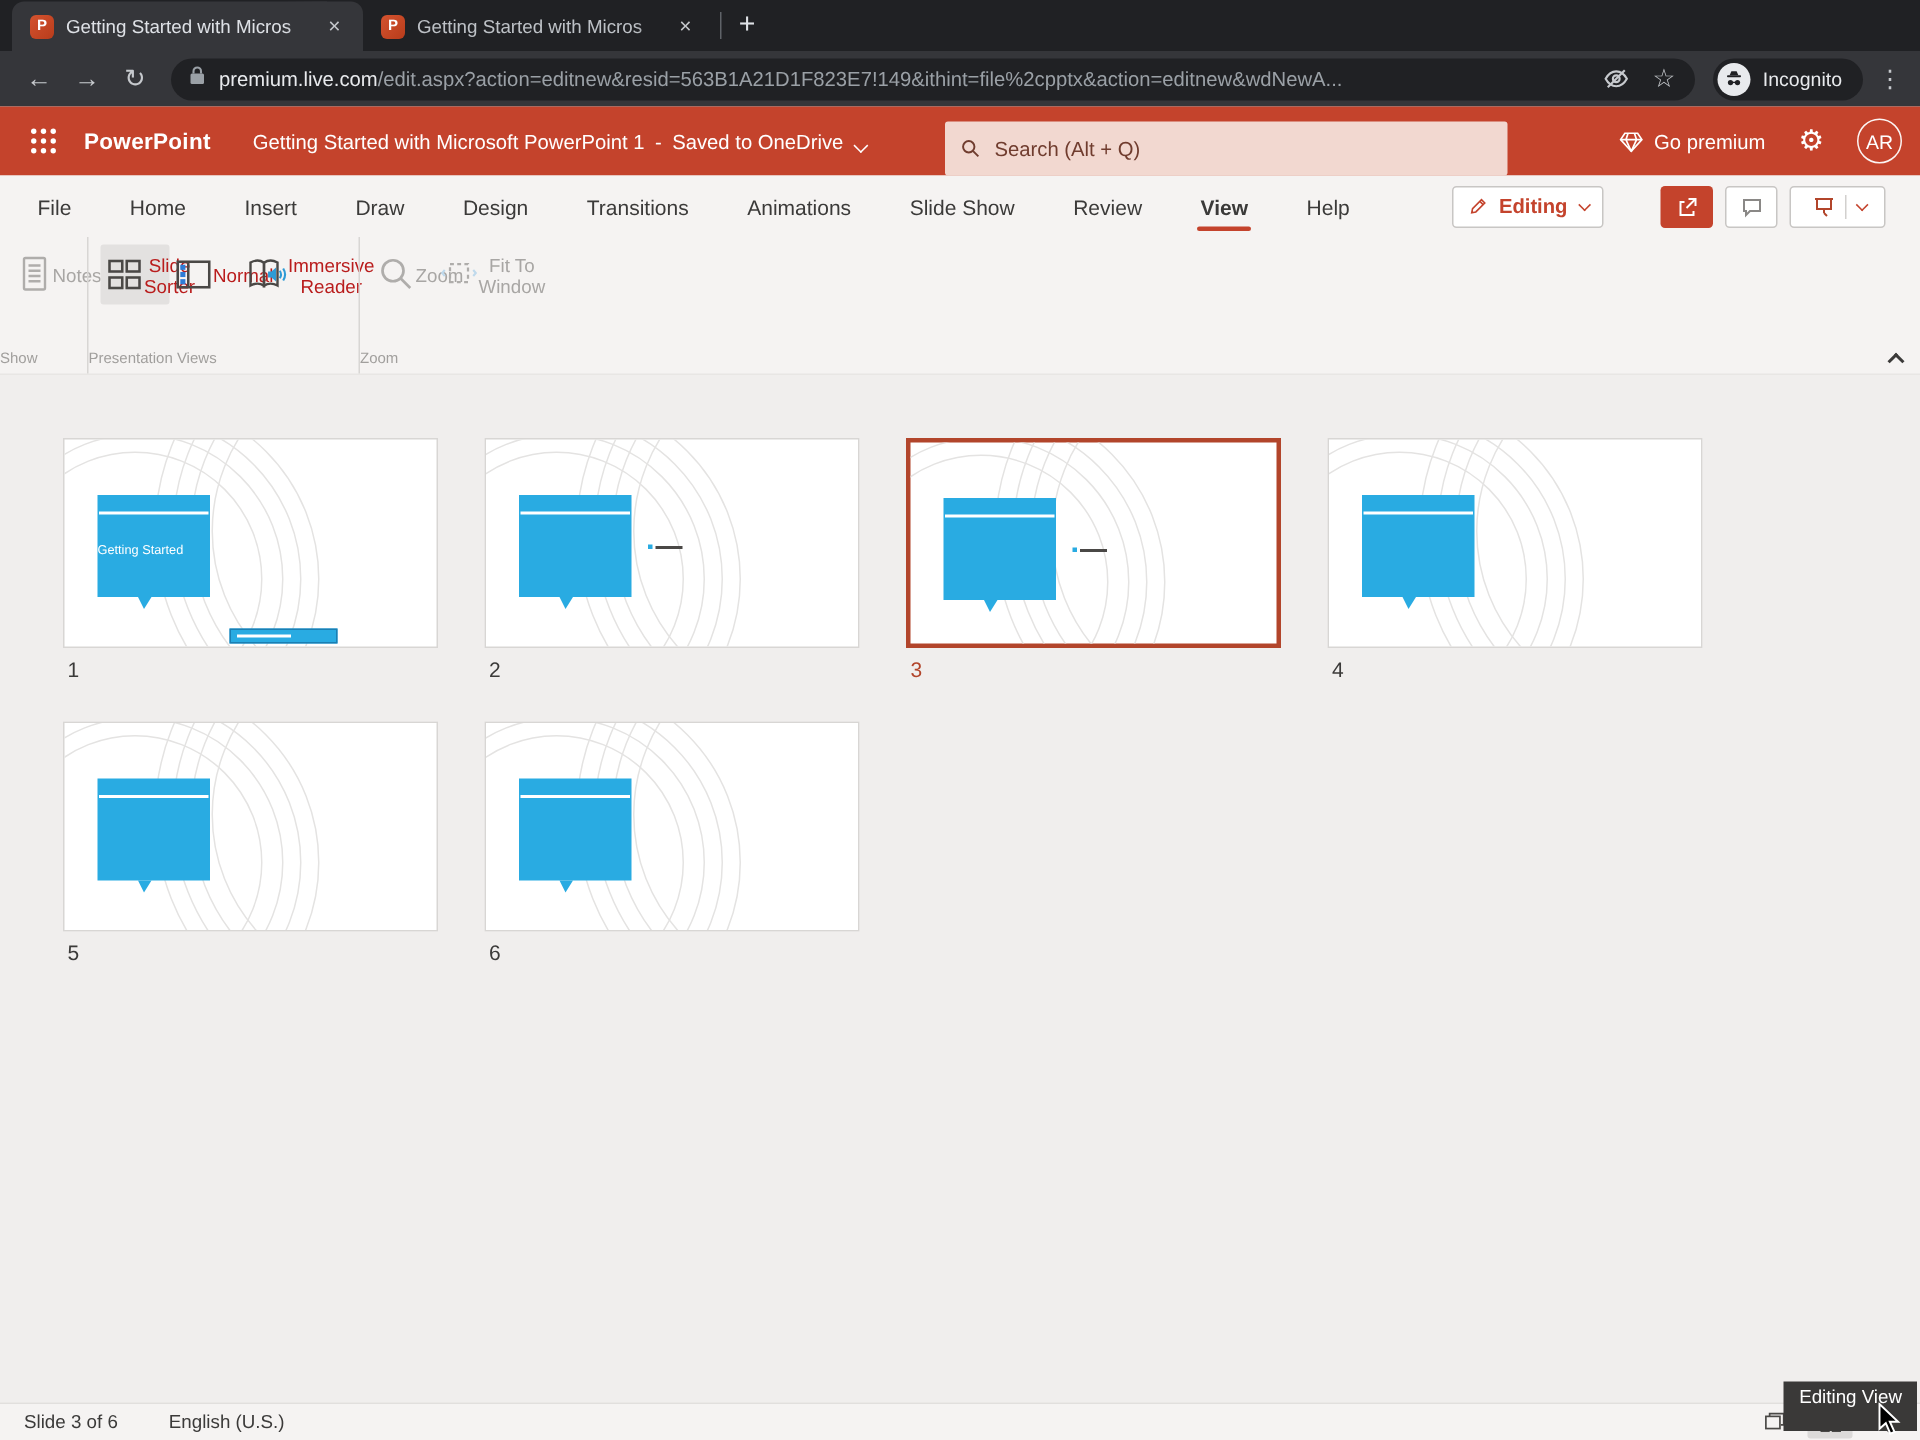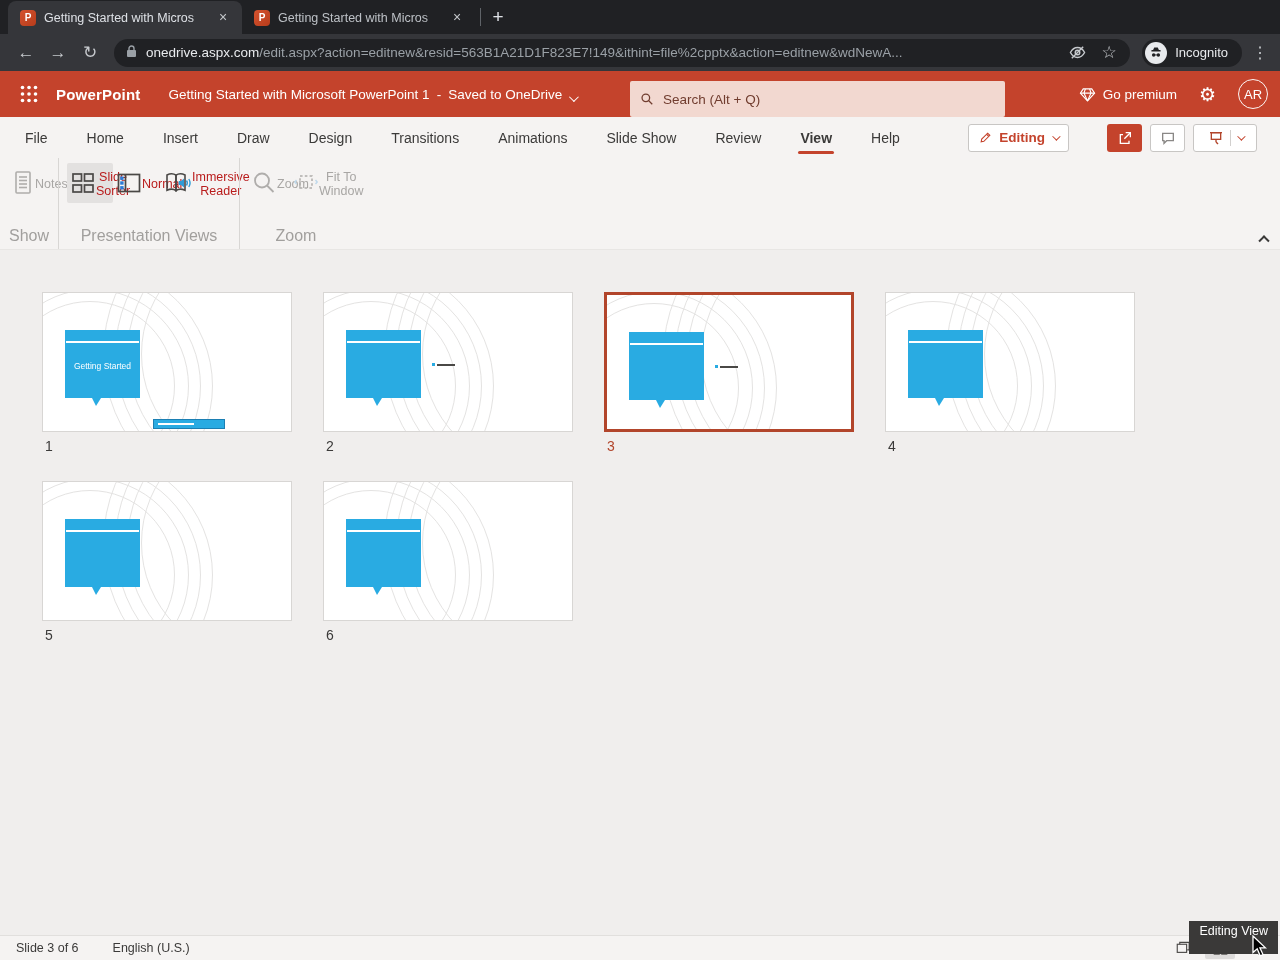--- a/index.html
+++ b/index.html
@@ -60,21 +60,21 @@
   .share-btn { background:#C4432C; }
   .comment-btn { background:#fff; border:1px solid #C8C6C4; }
   .present-btn { width:64px; height:28px; background:#fff; border:1px solid #C8C6C4; border-radius:3px; display:flex; align-items:center; justify-content:center; gap:6px; }
   .present-btn .vdiv { width:1px; height:16px; background:#D2D0CE; }
   .present-btn .chev { border-color:#C4432C; width:6px; height:6px; }
 
   
   .ribbon { height:92px; background:#F5F3F2; display:flex; position:relative; flex-shrink:0; border-bottom:1px solid #E8E6E4; }
   .rgroup { position:relative; display:flex; align-items:flex-start; padding:5px 8px 22px 8px; }
   .rgroup + .rgroup { border-left:1px solid #D8D6D4; }
-  .rgroup-label { position:absolute; bottom:4px; left:0; right:0; text-align:center; font-size:16px; color:#A19F9D; }
+  .rgroup-label { position:absolute; bottom:4px; left:0; right:0; font-size:10px; color:#A19F9D; }
   .rbtn { display:flex; align-items:center; padding:4px 3px; border-radius:2px; }
   .rbtn .ric { height:32px; display:flex; align-items:center; justify-content:center; }
   .rbtn .rlabel { font-size:12.5px; line-height:1.15; text-align:center; color:#b91c1c; margin-top:2px; }
   .rbtn.disabled .rlabel { color:#A8A6A4; }
   .rbtn.active { background:#E3E1E0; }
   .collapse-chev { position:absolute; right:10px; bottom:6px; width:12px; height:10px; display:flex; align-items:center; justify-content:center; }
   .collapse-chev span { display:inline-block; width:8px; height:8px; border-left:2px solid #3B3A39; border-top:2px solid #3B3A39; transform:rotate(45deg) translate(2px,2px); }
 
   
   .canvas { flex:1; background:#F0EEED; overflow:hidden; }
@@ -85,21 +85,21 @@
   .slide-num { margin:6px 0 0 3px; font-size:14px; color:#3B3A39; }
   .slide-card.selected .slide-num { color:#B2452B; }
   .ring { position:absolute; border-radius:50%; border:1px solid #E4E3E2; }
   .ra1{left:-72px;top:-28px;width:242px;height:242px} .ra2{left:-60px;top:-16px;width:218px;height:218px}
   .ra3{left:-48px;top:-4px;width:194px;height:194px}  .ra4{left:-38px;top:8px;width:170px;height:170px}
   .rb1{right:-118px;top:-92px;width:306px;height:306px} .rb2{right:-106px;top:-80px;width:282px;height:282px}
   .rb3{right:-94px;top:-68px;width:258px;height:258px}  .rb4{right:-84px;top:-56px;width:234px;height:234px}
   .bubble { position:absolute; left:22px; top:37px; width:75px; height:68px; background:#29ABE2; }
   .bubble::before { content:""; position:absolute; left:1px; right:1px; top:11px; height:2px; background:#fff; }
   .bubble::after { content:""; position:absolute; left:27px; top:100%; width:0; height:0; border-left:4px solid transparent; border-right:5px solid transparent; border-top:8px solid #29ABE2; }
-  .bubble-title { position:absolute; left:0; right:0; top:31px; text-align:center; color:#fff; font-size:8.5px; }
+  .bubble-title { position:absolute; left:0; right:0; top:31px; color:#fff; font-size:8.5px; }
   .banner { position:absolute; left:110px; top:126px; width:72px; height:10px; background:#29ABE2; border:1px solid #1B7FB3; }
   .banner::before { content:""; position:absolute; left:4px; top:3px; width:36px; height:2px; background:#fff; }
   .mini-bullet { position:absolute; left:108px; top:70px; display:flex; align-items:center; gap:2px; }
   .mini-bullet .mb-dot { width:3px; height:3px; background:#29ABE2; }
   .mini-bullet .mb-text { width:18px; height:2px; background:#4A4846; }
 
   
   .statusbar { height:25px; background:#F5F3F2; border-top:1px solid #E1DFDD; display:flex; align-items:center; padding:0 8px 0 16px; flex-shrink:0; }
   .sb-text { font-size:12.5px; color:#3B3A39; margin-right:34px; }
   .sb-right { margin-left:auto; display:flex; align-items:center; gap:7px; }
@@ -136,21 +136,21 @@
     <span class="nav-ico">←</span>
     <span class="nav-ico">→</span>
     <span class="nav-ico">↻</span>
     <div class="omnibox">
       <span class="lock">
         <svg width="11" height="13" viewBox="0 0 11 13">
             <rect x="1" y="5" width="9" height="7" rx="1" fill="#9AA0A6"></rect>
             <path d="M3 5 V3.5 a2.5 2.5 0 0 1 5 0 V5" fill="none" stroke="#9AA0A6" stroke-width="1.4"></path>
           </svg>
       </span>
-      <span class="url"><span class="host">onedrive.aspx.com</span><span class="path">/edit.aspx?action=editnew&amp;resid=563B1A21D1F823E7!149&amp;ithint=file%2cpptx&amp;action=editnew&amp;wdNewA...</span></span>
+      <span class="url"><span class="host">premium.live.com</span><span class="path">/edit.aspx?action=editnew&amp;resid=563B1A21D1F823E7!149&amp;ithint=file%2cpptx&amp;action=editnew&amp;wdNewA...</span></span>
       <span class="omni-ico">
         <svg width="17" height="17" viewBox="0 0 24 24" fill="none" stroke="#C6C9CD" stroke-width="2">
             <path d="M2 12 C5 6.5 9 5 12 5 c3 0 7 1.5 10 7 c-3 5.5-7 7-10 7 c-3 0-7-1.5-10-7 Z"></path>
             <circle cx="12" cy="12" r="3.2"></circle>
             <line x1="4" y1="20" x2="20" y2="4"></line>
           </svg>
       </span>
       <span class="omni-ico" style="font-size:17px;">☆</span>
     </div>
     <div class="incog-chip">

